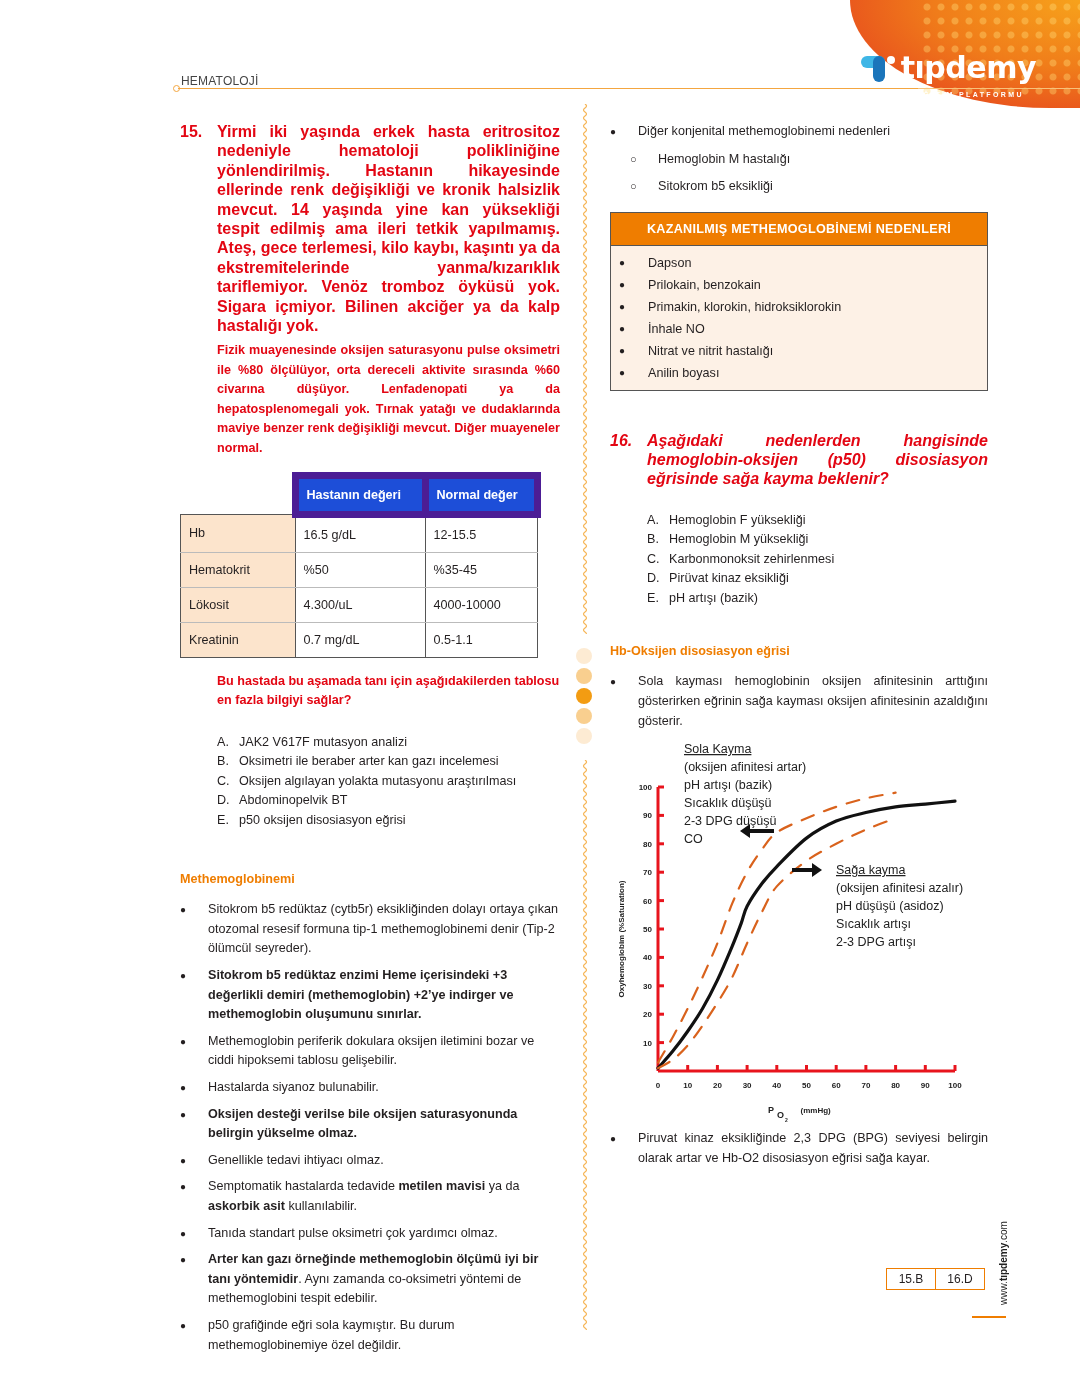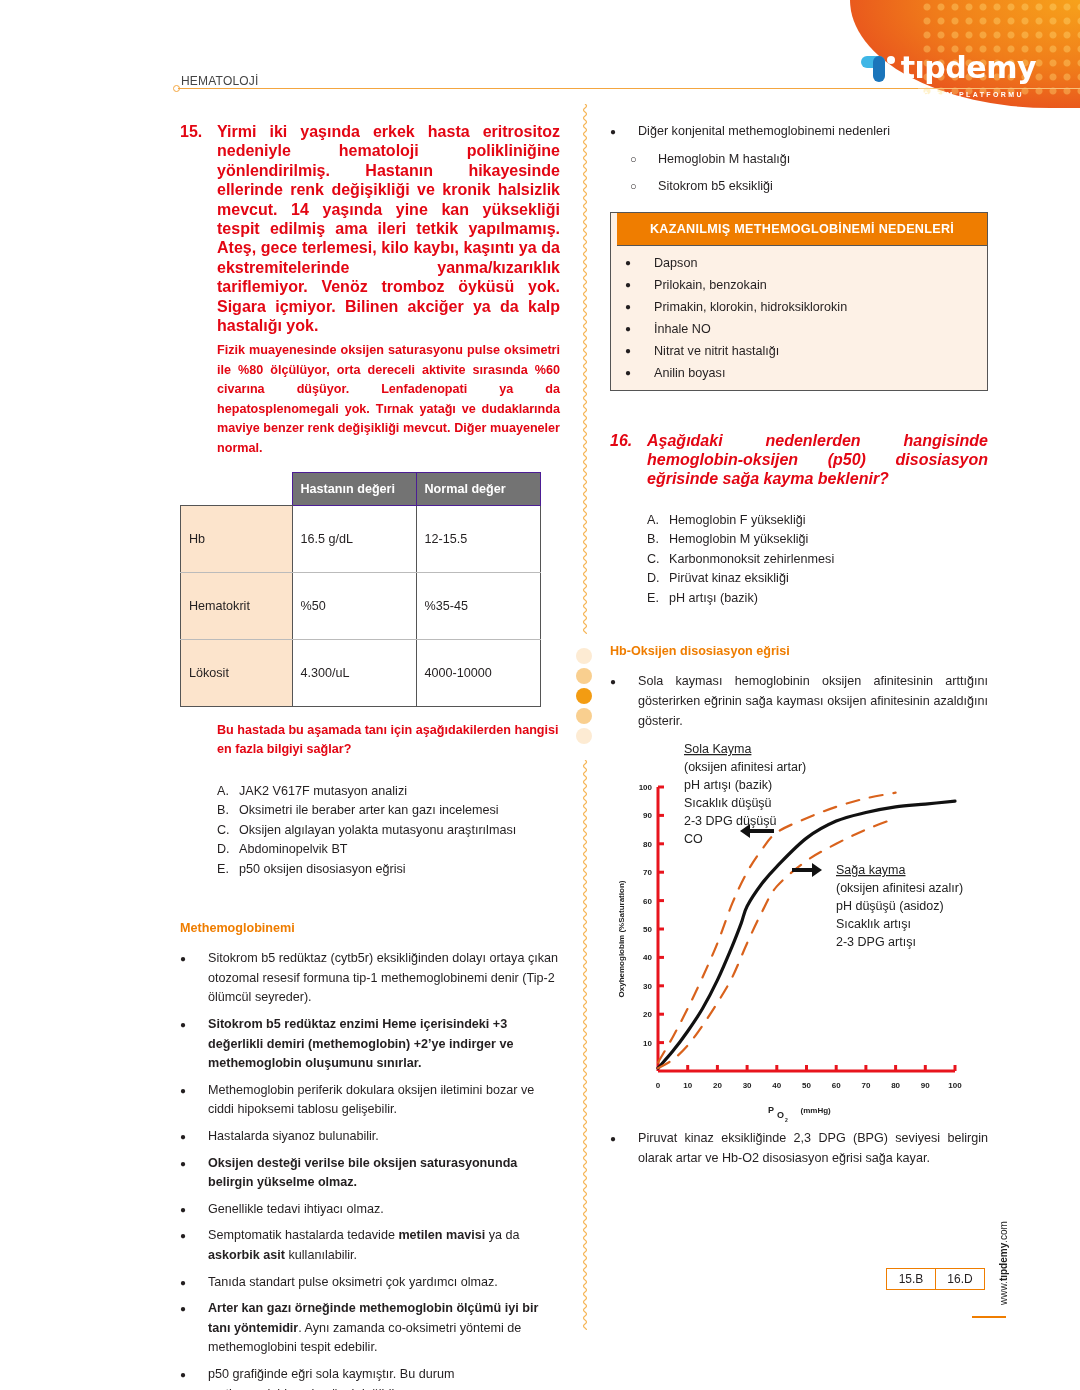--- a/index.html
+++ b/index.html
@@ -42,42 +42,42 @@
 
   
   .col-left { position: absolute; left: 180px; top: 122px; width: 380px; }
   .red { color: #e30613; font-weight: bold; }
   .q-row { display: flex; font-size: 16px; line-height: 19.4px; }
   .q-num { width: 37px; flex-shrink: 0; }
   .q-text { text-align: justify; flex: 1; }
   .para2 { margin-left: 37px; margin-top: 6px; font-size: 12.6px; line-height: 19.4px; text-align: justify; }
 
   table.lab { border-collapse: collapse; margin-top: 14px; width: 361px; font-size: 12.6px; }
-  table.lab th { background: #737373; color: #fff; text-align: left; padding: 0 8px; height: 32px; font-weight: bold; border: 1px solid #4c1d95; }
+  table.lab th { background: #1d4ed8; color: #fff; text-align: left; padding: 0 8px; height: 32px; font-weight: bold; border: 7px solid #4c1d95; }
   table.lab th.empty { background: transparent; border: none; border-bottom: 1px solid #555; }
-  table.lab td { padding: 16px 8px; height: 34px; border: 1px solid #555; border-top: 1px solid #bbb; border-bottom: 1px solid #bbb; }
+  table.lab td { padding: 0 8px; height: 34px; border: 1px solid #555; border-top: 1px solid #bbb; border-bottom: 1px solid #bbb; }
   table.lab td.label { background: #fce4cc; }
   table.lab tr:last-child td { border-bottom: 1px solid #555; }
 
   .stem { margin-left: 37px; margin-top: 14px; font-size: 12.6px; line-height: 19.4px; }
   .options { margin-left: 37px; margin-top: 22px; font-size: 12.6px; line-height: 19.5px; }
   .options div { display: flex; }
   .options .ol { width: 22px; }
   .sec-title { color: #ef7d00; font-weight: bold; font-size: 12.6px; margin-top: 42px; }
   ul.bul { list-style: none; padding: 0; margin: 14px 0 0 0; font-size: 12.6px; line-height: 19.6px; }
   ul.bul li { display: flex; margin-bottom: 7px; }
   ul.bul .b { width: 28px; flex-shrink: 0; font-size: 10px; }
   ul.bul .t { flex: 1; }
   b { font-weight: bold; }
 
   
   .col-right { position: absolute; left: 610px; top: 122px; width: 378px; }
   .sub { display: flex; font-size: 12.6px; line-height: 19px; margin-top: 8px; }
   .sub .c { width: 28px; margin-left: 20px; font-size: 11px; }
-  .box { margin-top: 16px; border: 1px solid #555; background: #fdf1e6; padding-left: 6px; }
+  .box { margin-top: 16px; border: 1px solid #555; background: #fdf1e6; }
   .box-head { background: #ef7d00; color: #fff; font-weight: bold; font-size: 12.6px; text-align: center; height: 32px; line-height: 32px; border-bottom: 1px solid #555; letter-spacing: 0.3px; }
   .box ul { list-style: none; margin: 0; padding: 6px 0 6px 0; font-size: 12.6px; line-height: 22px; }
   .box li { display: flex; }
   .box .b { width: 37px; padding-left: 8px; font-size: 10px; box-sizing: border-box; }
   .q16 { margin-top: 40px; font-style: italic; }
   .chart-wrap { position: relative; margin-top: 10px; width: 380px; height: 384px; }
   .answer-table { position: absolute; left: 886px; top: 1268px; display: flex; border: 1px solid #ef7d00; }
   .answer-table div { width: 48px; height: 20px; line-height: 20px; text-align: center; font-size: 12px; }
   .answer-table div + div { border-left: 1px solid #ef7d00; }
   .site { position: absolute; left: 998px; top: 1305px; transform: rotate(-90deg); transform-origin: left top; font-size: 10px; color: #222; white-space: nowrap; }
@@ -143,24 +143,29 @@
         <tr>
           <td class="label">Hematokrit</td>
           <td>%50</td>
           <td>%35-45</td>
         </tr>
         <tr>
           <td class="label">Lökosit</td>
           <td>4.300/uL</td>
           <td>4000-10000</td>
         </tr>
+        <tr>
+          <td class="label">Kreatinin</td>
+          <td>0.7 mg/dL</td>
+          <td>0.5-1.1</td>
+        </tr>
       </tbody>
   </table>
 
-  <div class="stem red">Bu hastada bu aşamada tanı için aşağıdakilerden hangisi en fazla bilgiyi sağlar?</div>
+  <div class="stem red">Bu hastada bu aşamada tanı için aşağıdakilerden tablosu en fazla bilgiyi sağlar?</div>
   <div class="options" id="q15opts">
       <div>
         <span class="ol">A.</span>
         <span>JAK2 V617F mutasyon analizi</span>
       </div>
       <div>
         <span class="ol">B.</span>
         <span>Oksimetri ile beraber arter kan gazı incelemesi</span>
       </div>
       <div>

